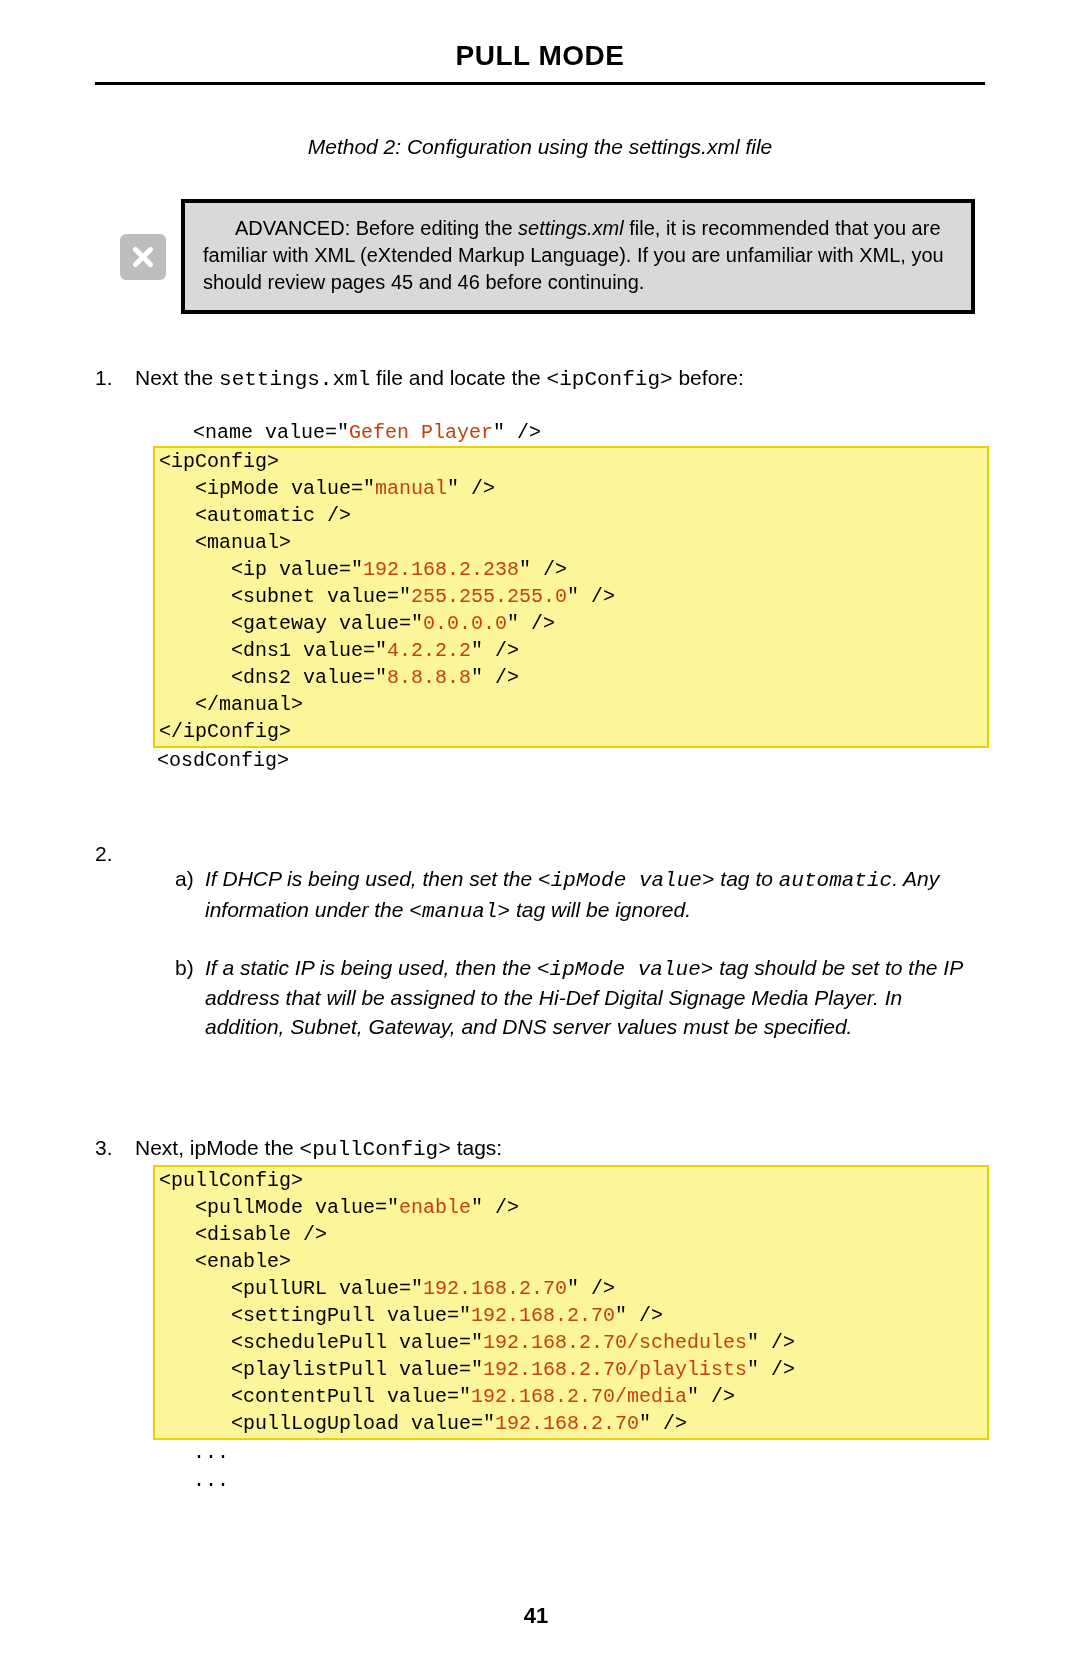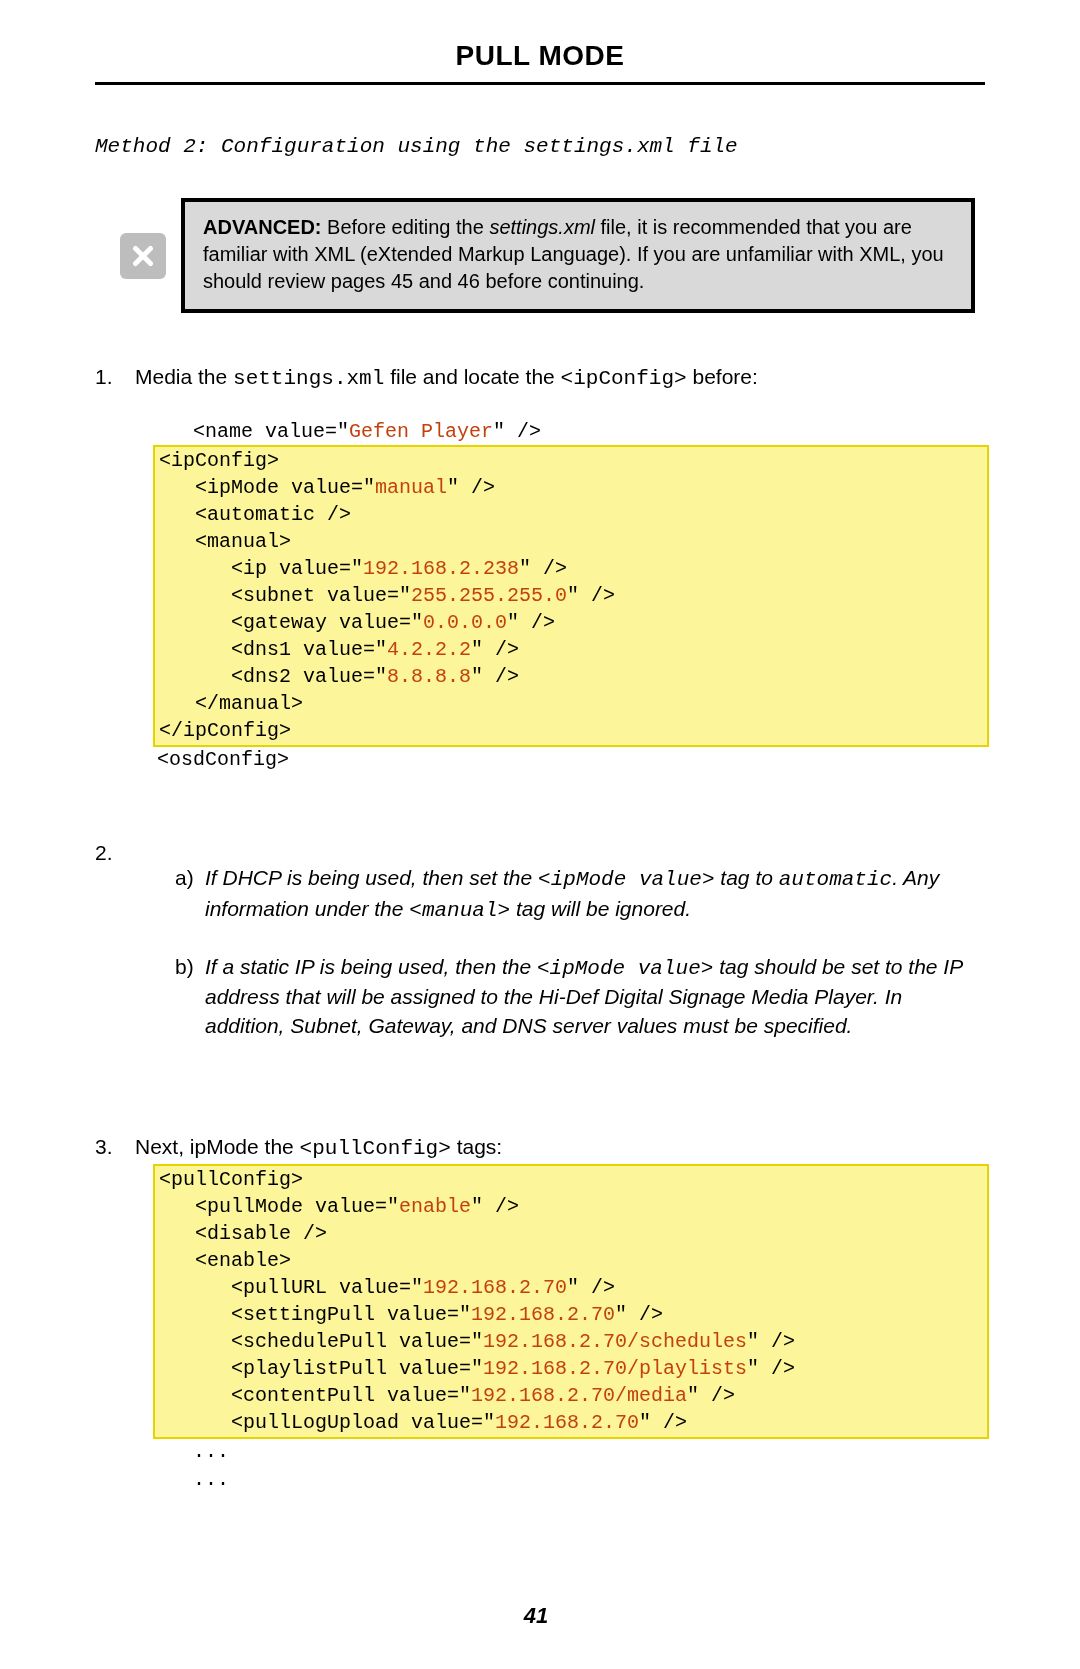--- a/index.html
+++ b/index.html
@@ -22,25 +22,24 @@
     font-size: 28px;
     letter-spacing: 0.5px;
     padding-bottom: 10px;
   }
   .rule {
     border: none;
     border-top: 3px solid #000;
     margin: 0 0 50px 0;
   }
   .subtitle {
-    text-align: left;
+    text-align: center;
     font-style: italic;
     font-size: 21px;
     margin-bottom: 40px;
-    font-family: Liberation Mono, monospace;
   }
   .advanced-wrap {
     display: flex;
     align-items: flex-start;
     gap: 15px;
     margin-left: 25px;
     margin-right: 10px;
     margin-bottom: 50px;
   }
   .adv-icon {
@@ -56,21 +55,21 @@
   }
   .adv-icon svg { width: 30px; height: 30px; }
   .advanced-box {
     flex: 1;
     border: 4px solid #000;
     background: #d9d9d9;
     padding: 12px 18px 14px 18px;
     font-size: 20px;
     line-height: 1.35;
   }
-  .advanced-box .adv-label { font-weight: bold; }
+  .advanced-box .adv-label { font-weight: normal; margin-left: 32px; }
   .advanced-box .adv-file { font-style: italic; }
   .step-list { margin: 0; padding: 0; list-style: none; }
   .step-item {
     display: flex;
     font-size: 21px;
     line-height: 1.35;
     margin-bottom: 10px;
   }
   .step-num {
     width: 40px;
@@ -121,21 +120,20 @@
     margin-left: 22px;
     margin-top: 2px;
   }
   .page-number {
     position: absolute;
     bottom: 40px;
     left: 0; right: 8px;
     text-align: center;
     font-weight: bold;
     font-size: 22px;
-    font-style: italic;
   }
   .gap { height: 55px; }
 </style>
 </head>
 <body>
 
 <div class="page">
 
   <div class="header-title">PULL MODE</div>
   <hr class="rule">
@@ -151,21 +149,21 @@
     <div class="advanced-box">
       <span class="adv-label">ADVANCED:</span><span> Before editing the </span><span class="adv-file">settings.xml</span><span> file, it is recommended that you are familiar with XML (eXtended Markup Language).  If you are unfamiliar with XML, you should review pages 45 and 46 before continuing.</span>
     </div>
   </div>
 
   <ol class="step-list">
 
     <li class="step-item">
       <div class="step-num">1.</div>
       <div class="step-body">
-        <span>Media the </span><span class="mono">settings.xml</span><span> file and locate the </span><span class="mono">&lt;ipConfig&gt;</span><span> before:</span>
+        <span>Next the </span><span class="mono">settings.xml</span><span> file and locate the </span><span class="mono">&lt;ipConfig&gt;</span><span> before:</span>
 
 <div class="code-block"><span class="code-line"><span>   &lt;name value="</span><span class="green">Gefen Player</span><span>" /&gt;</span></span>
 <span class="hl hl-top"><span>&lt;ipConfig&gt;</span></span><span class="hl hl-mid"><span>   &lt;ipMode value="</span><span class="green">manual</span><span>" /&gt;</span></span><span class="hl hl-mid"><span>   &lt;automatic /&gt;</span></span><span class="hl hl-mid"><span>   &lt;manual&gt;</span></span><span class="hl hl-mid"><span>      &lt;ip value="</span><span class="green">192.168.2.238</span><span>" /&gt;</span></span><span class="hl hl-mid"><span>      &lt;subnet value="</span><span class="green">255.255.255.0</span><span>" /&gt;</span></span><span class="hl hl-mid"><span>      &lt;gateway value="</span><span class="green">0.0.0.0</span><span>" /&gt;</span></span><span class="hl hl-mid"><span>      &lt;dns1 value="</span><span class="green">4.2.2.2</span><span>" /&gt;</span></span><span class="hl hl-mid"><span>      &lt;dns2 value="</span><span class="green">8.8.8.8</span><span>" /&gt;</span></span><span class="hl hl-mid"><span>   &lt;/manual&gt;</span></span><span class="hl hl-bot"><span>&lt;/ipConfig&gt;</span></span><span class="code-line"><span>&lt;osdConfig&gt;</span></span></div>
       </div>
     </li>
 
     <li class="step-item">
       <div class="step-num">2.</div>
       <div class="step-body">
         <ul class="sub-list">

